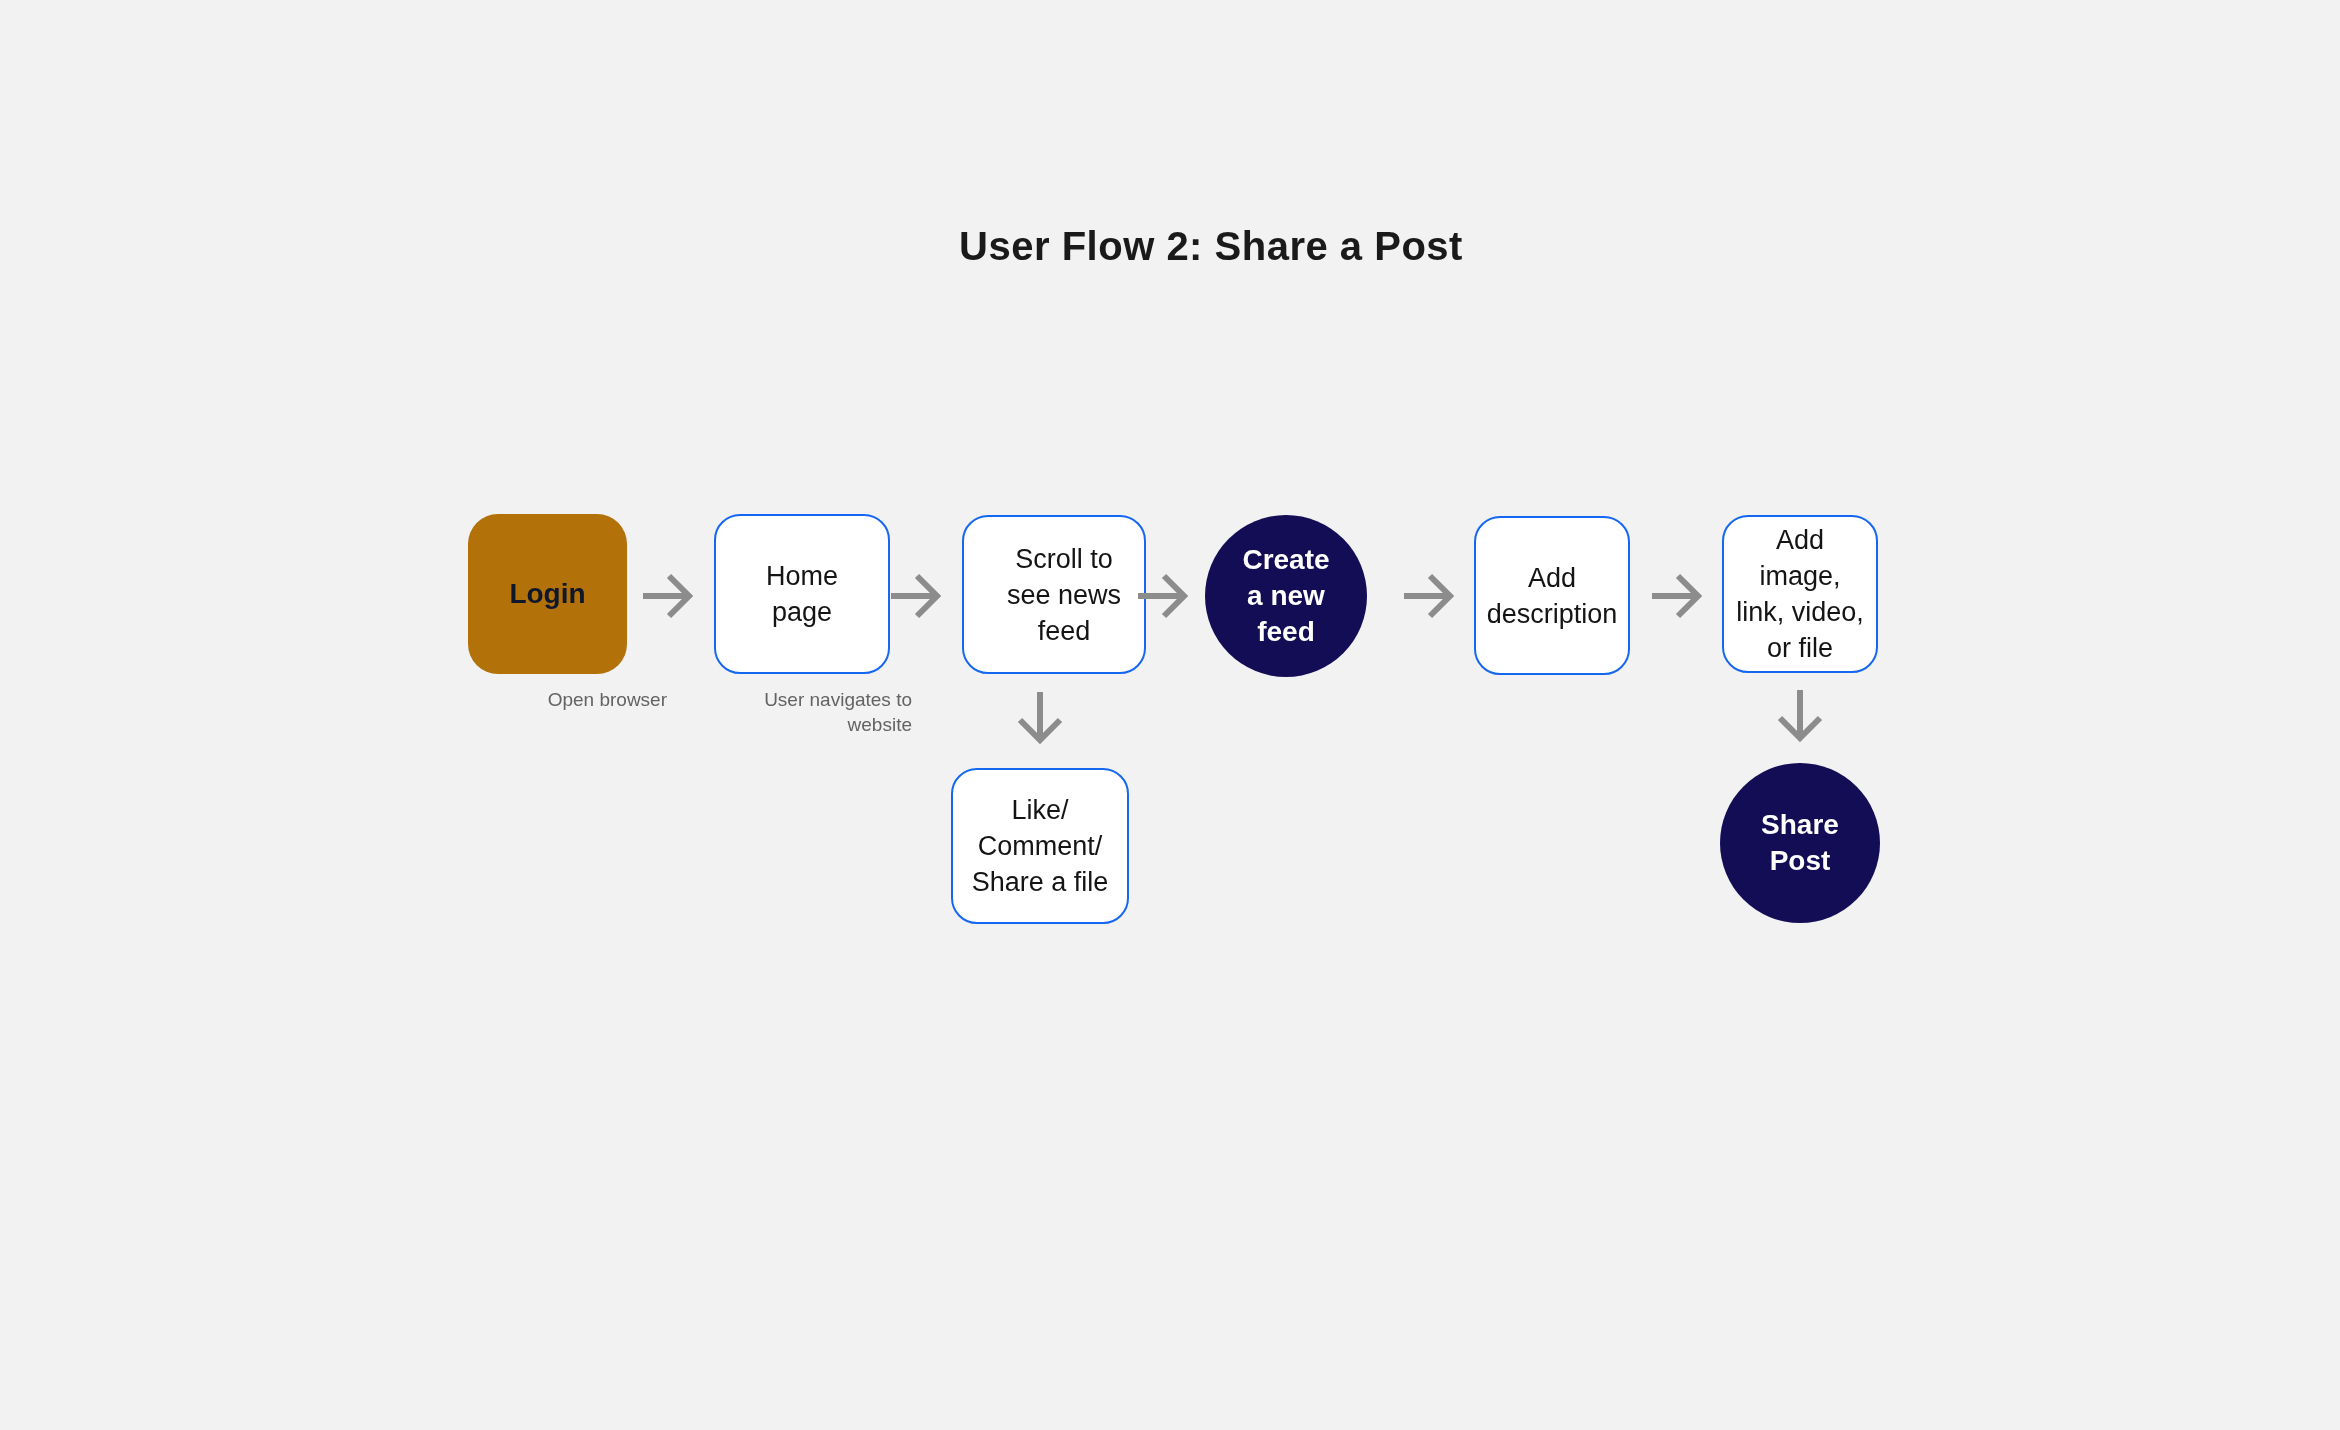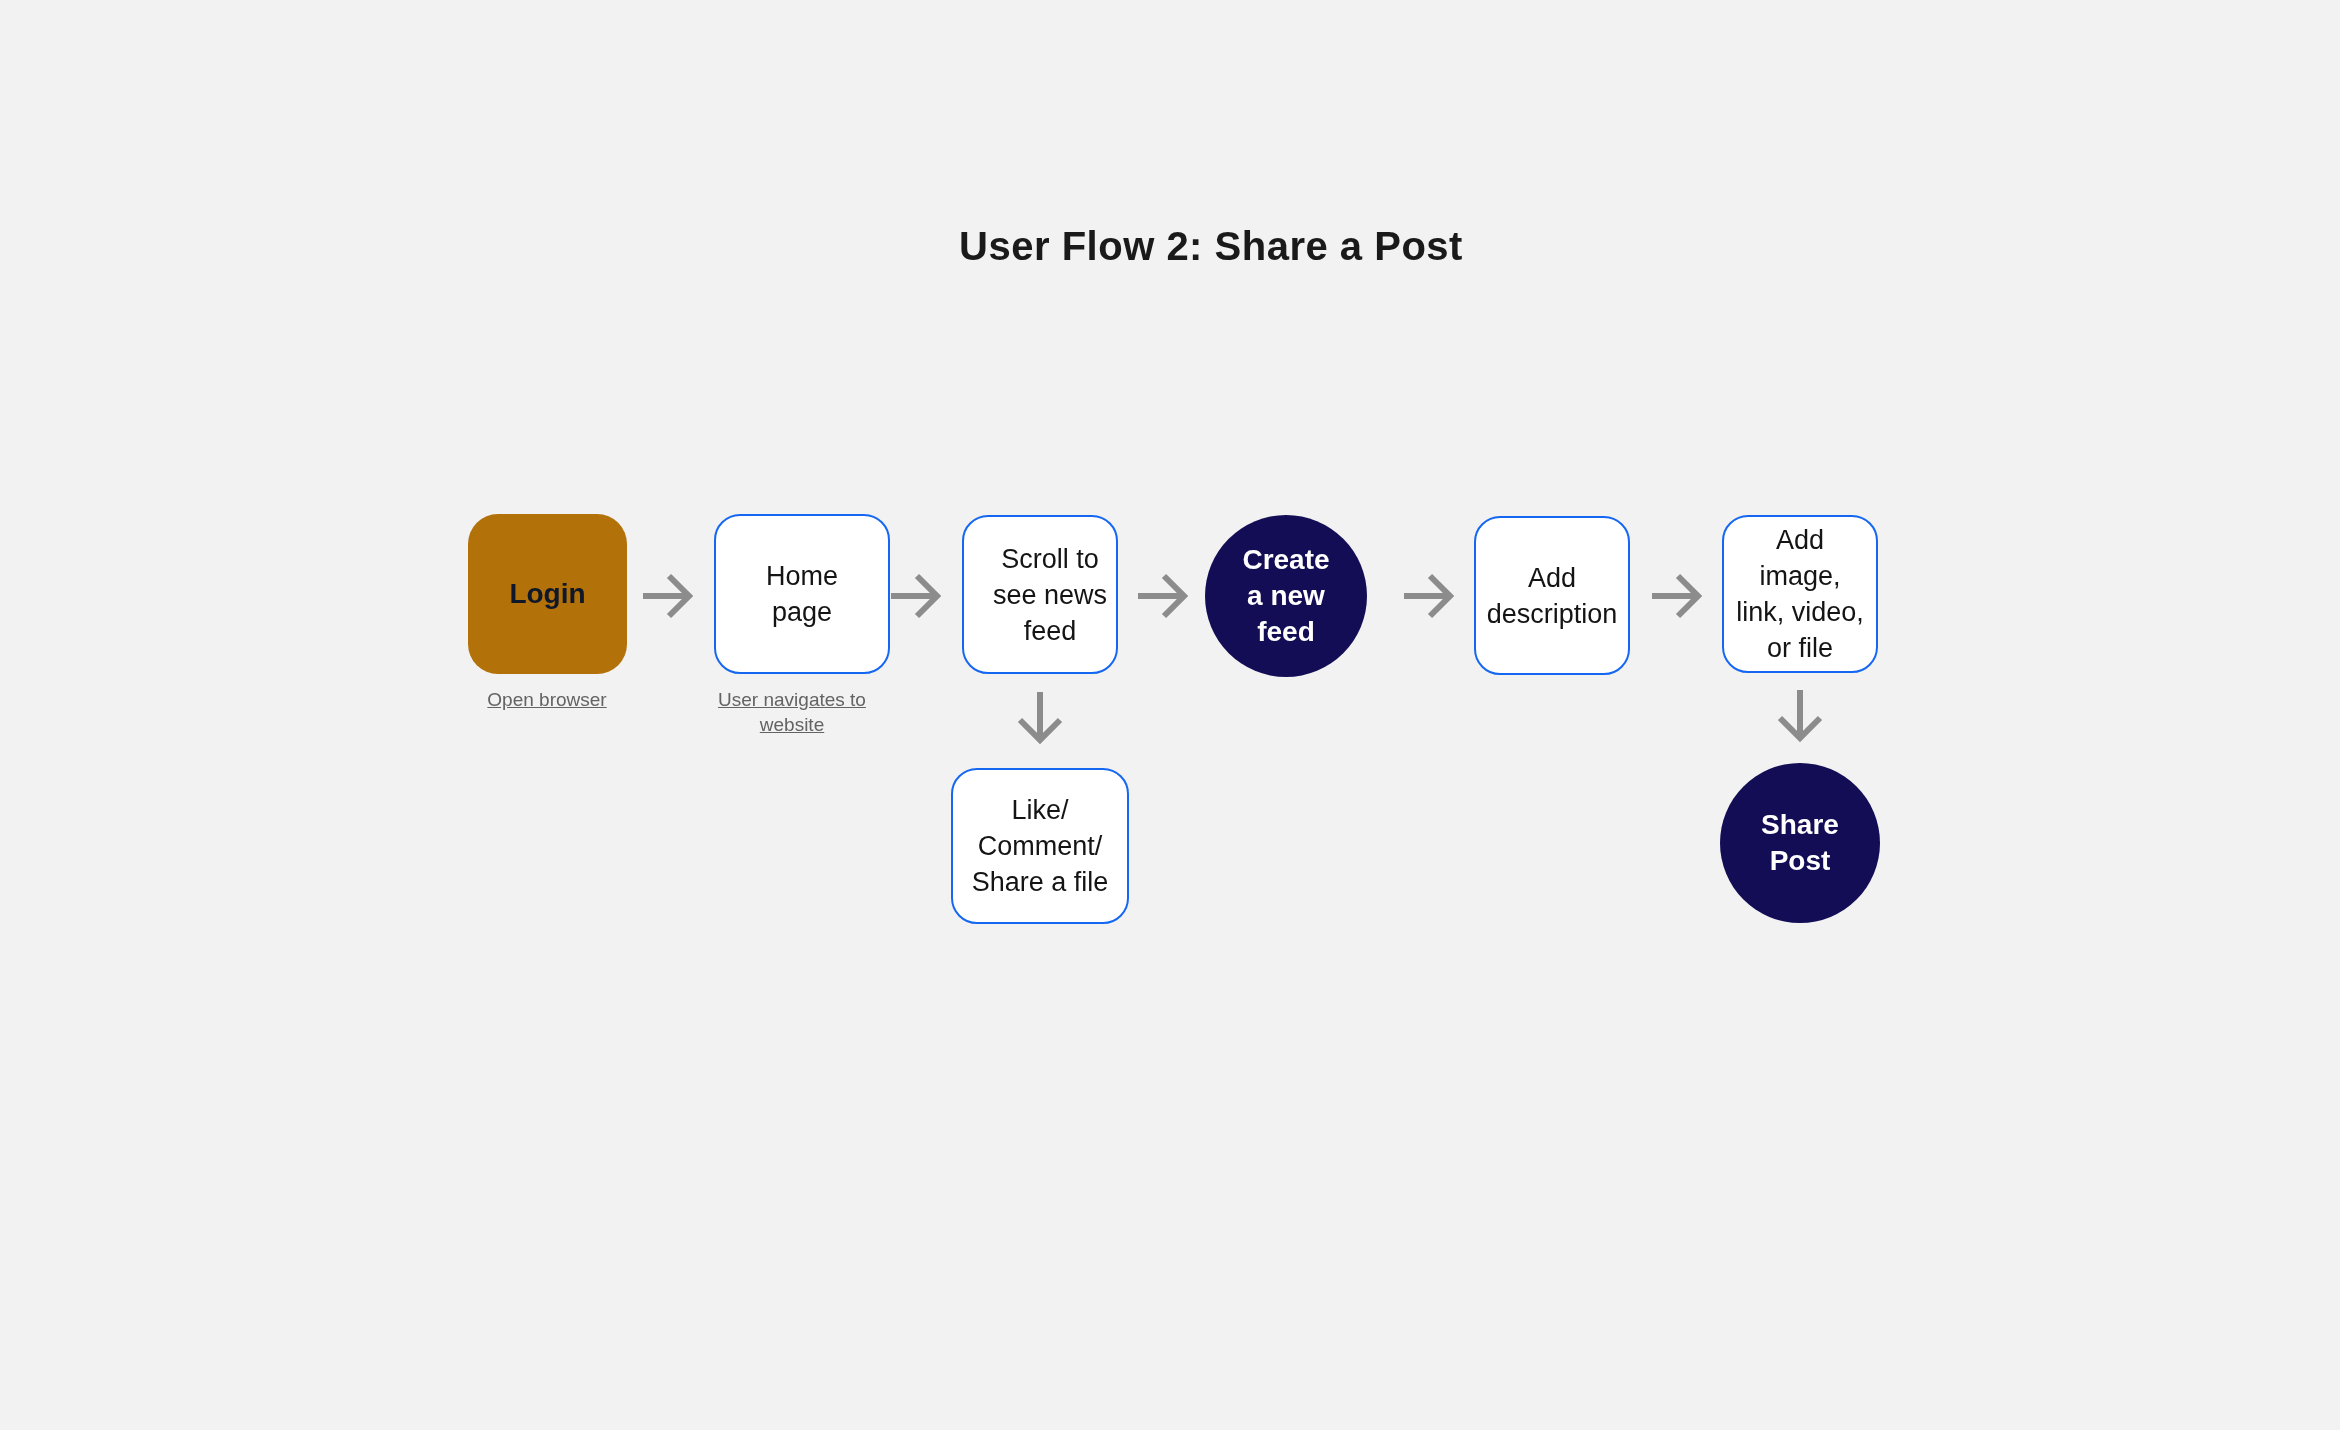--- a/index.html
+++ b/index.html
@@ -62,26 +62,25 @@
     background: #130D55;
     border-radius: 50%;
   }
   .circle-node .label {
     color: #FFFFFF;
     font-weight: 700;
     font-size: 28px;
   }
 
   .caption {
-    text-align: center;
+    text-align: right;
     font-size: 19px;
     line-height: 25px;
     color: #636363;
     white-space: pre-line;
-    text-decoration: underline;
   }
 
   .arrow svg { display: block; }
   .arrow-stroke {
     stroke: #8C8C8C;
     stroke-width: 6;
     fill: none;
   }
 </style>
 </head>
@@ -108,21 +107,21 @@
 <div class="abs caption" style="left:672px; top:687px; width:240px;">User navigates to
 website</div>
 
 <div class="abs arrow" style="left:890px; top:573px;">
   <svg width="52" height="46" viewBox="0 0 52 46">
     <line class="arrow-stroke" x1="1" y1="23" x2="46" y2="23"></line>
     <polyline class="arrow-stroke" points="27,3 47,23 27,43"></polyline>
   </svg>
 </div>
 
-<div class="abs node outlined-box" style="left:962px; top:515px; width:156px; height:159px;padding-left:20px;">
+<div class="abs node outlined-box" style="left:962px; top:515px; width:184px; height:159px;padding-left:20px;">
   <span class="label">Scroll to
 see news
 feed</span>
 </div>
 
 <div class="abs arrow" style="left:1017px; top:691px;">
   <svg width="46" height="54" viewBox="0 0 46 54">
     <line class="arrow-stroke" x1="23" y1="1" x2="23" y2="48"></line>
     <polyline class="arrow-stroke" points="3,29 23,49 43,29"></polyline>
   </svg>

